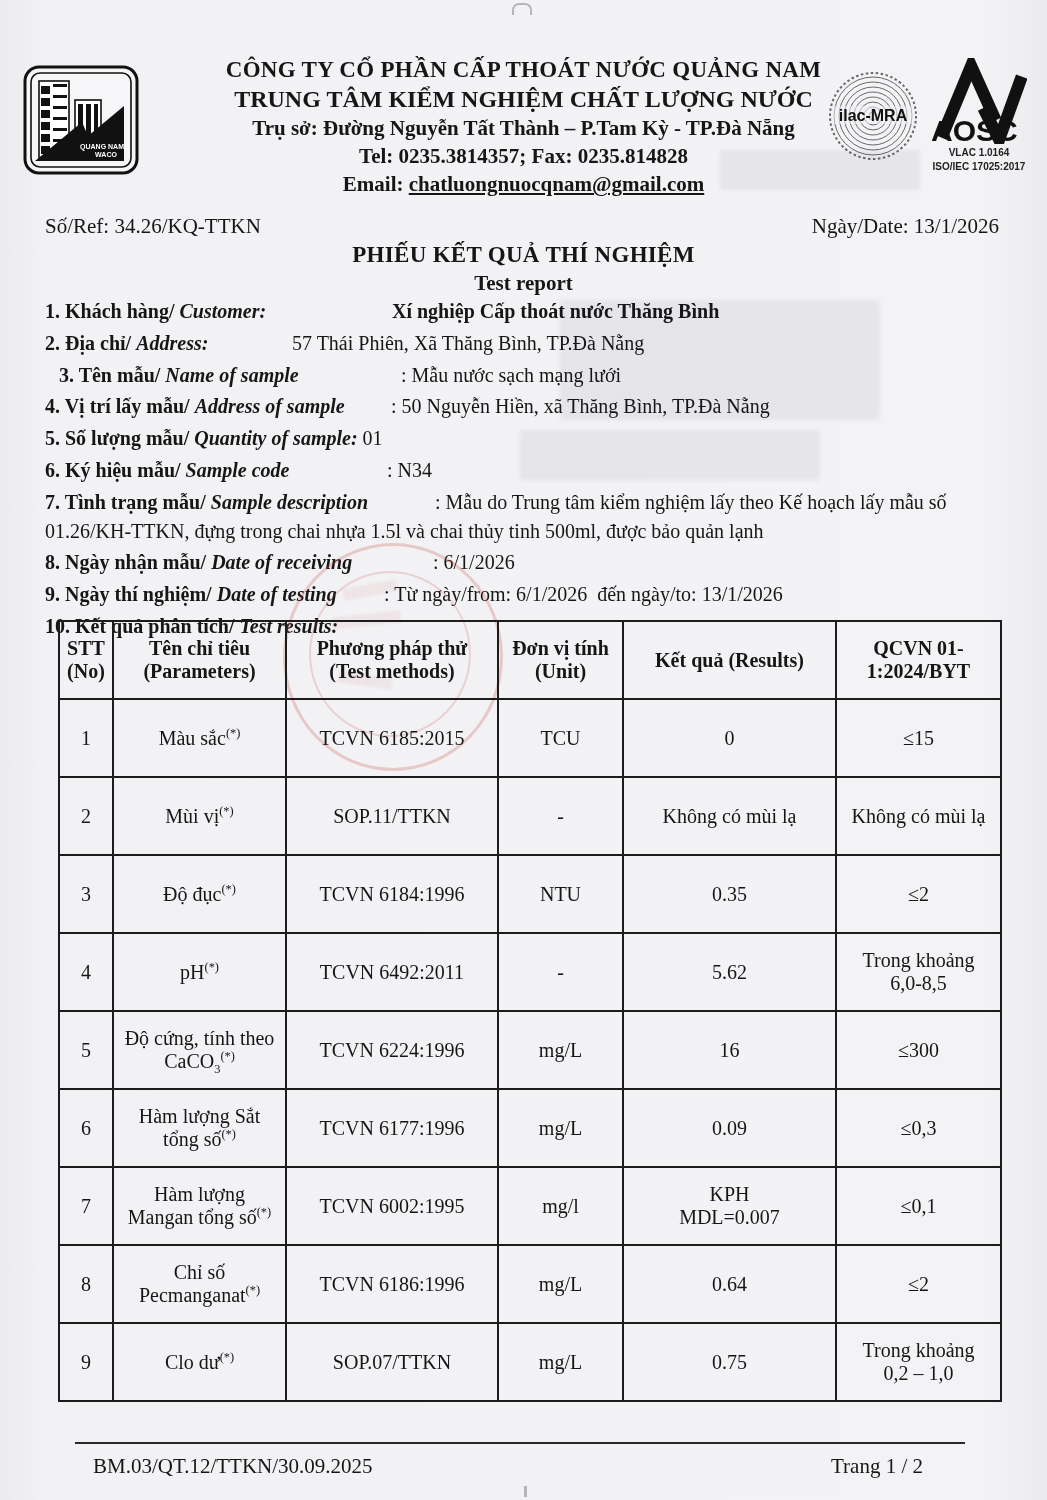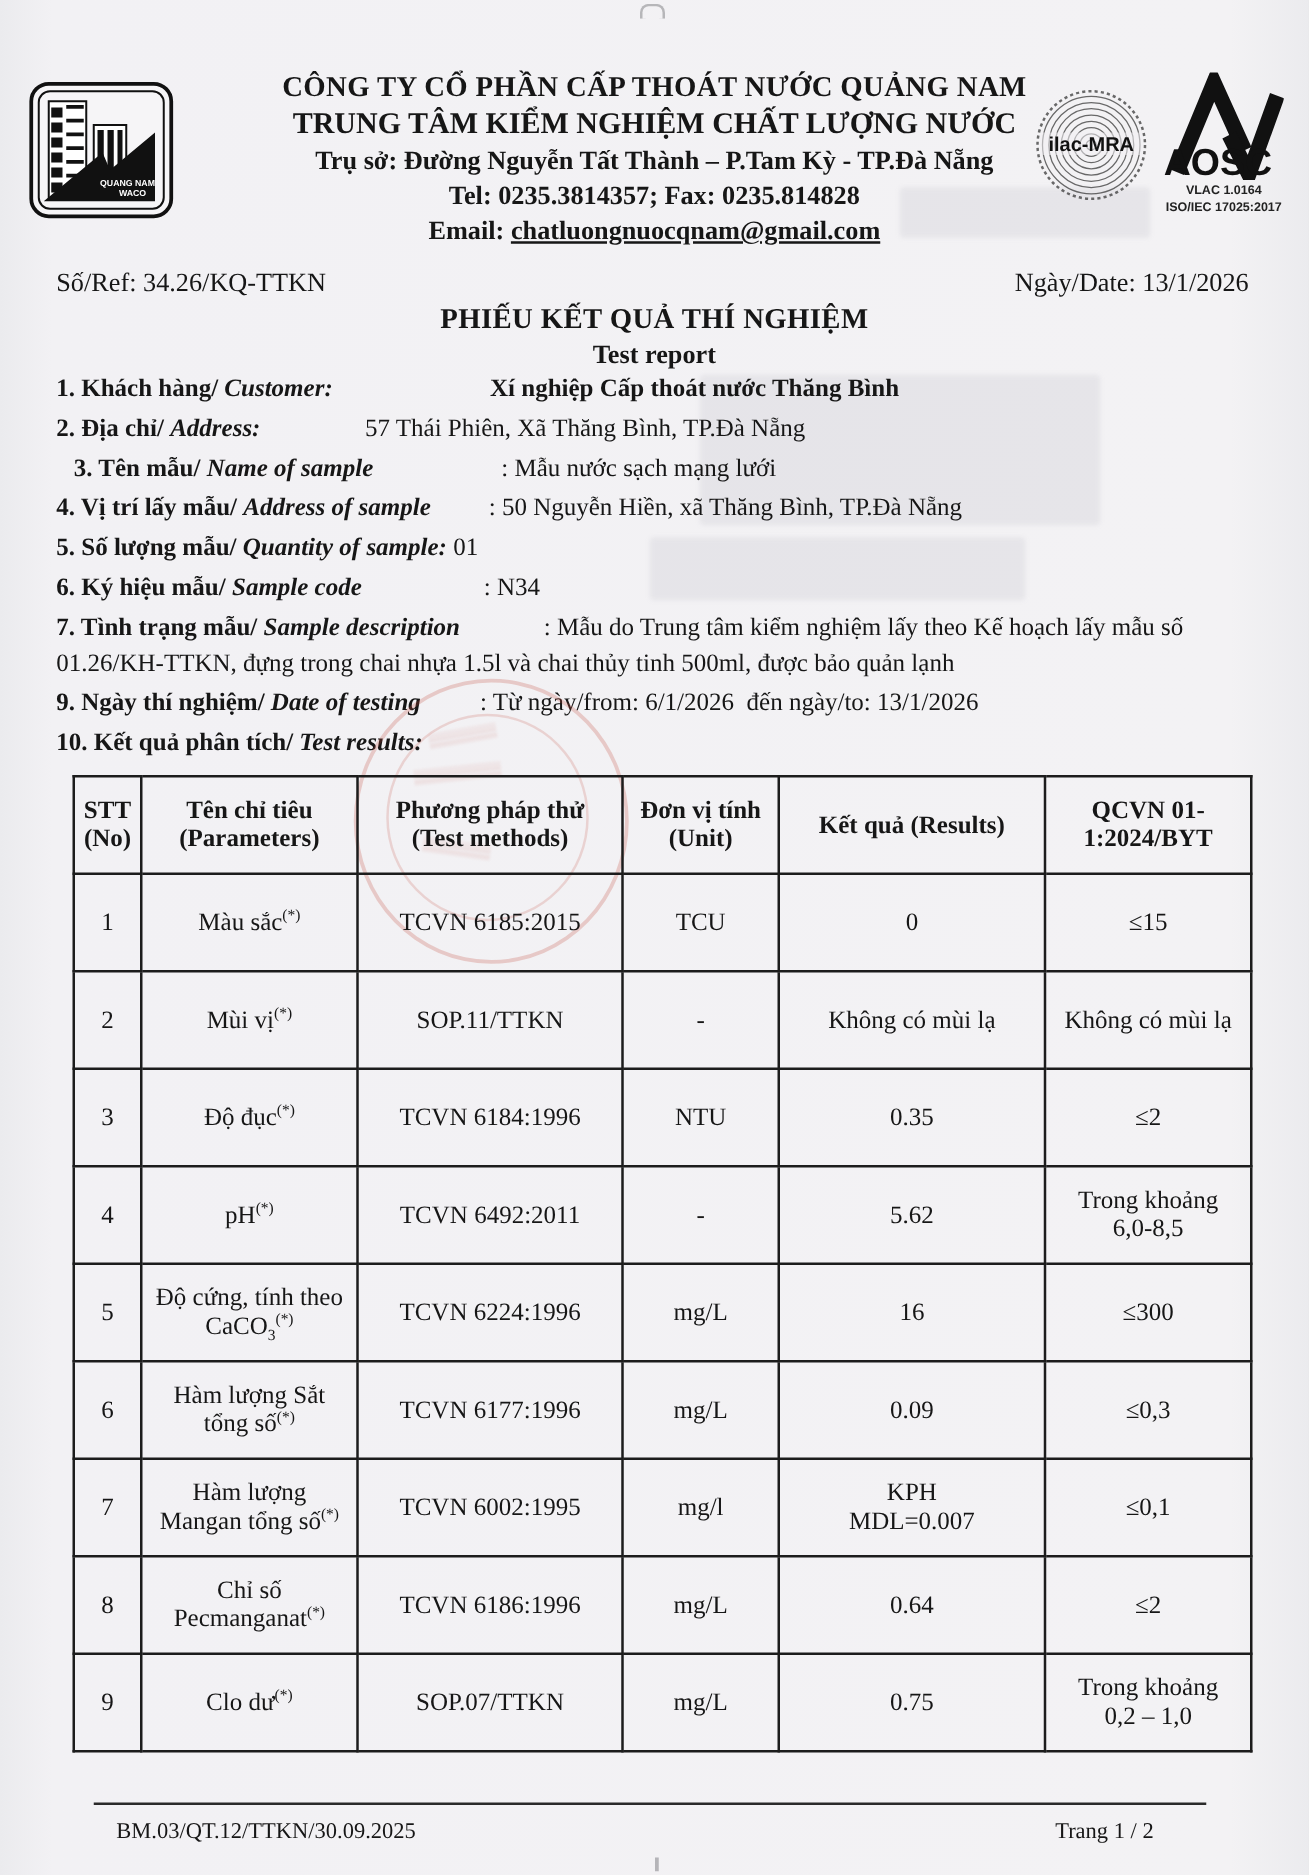--- a/index.html
+++ b/index.html
@@ -37,21 +37,21 @@
   .tbl-wrap{position:absolute;top:620px;left:58px;width:772px;z-index:2;}
   table{border-collapse:collapse;table-layout:fixed;width:942px;background:transparent;}
   th,td{border:2px solid #1c1c1c;padding:2px 6px;text-align:center;vertical-align:middle;
         font-size:20px;overflow:hidden;}
   th{font-weight:700;height:72px;}
   tbody tr{height:78px;}
   sup{font-size:.62em;vertical-align:super;line-height:0;}
   sub{font-size:.62em;vertical-align:sub;line-height:0;}
   
   .footer{position:absolute;top:1442px;left:75px;right:82px;border-top:2px solid #2a2a2a;
-          display:flex;justify-content:space-between;padding-top:10px;font-size:18px;}
+          display:flex;justify-content:space-between;padding-top:10px;font-size:21px;}
   .footer .doc-code{padding-left:18px;}
   .footer .page-num{padding-right:42px;}
   
   .stamp{position:absolute;left:283px;top:543px;width:214px;height:222px;z-index:1;opacity:.55;}
   .stamp .ring{position:absolute;left:0;top:0;width:100%;height:100%;border-radius:50%;
                border:3px solid rgba(196,78,62,.45);}
   .stamp .ring2{position:absolute;left:26px;top:28px;width:158px;height:162px;border-radius:50%;
                 border:2px solid rgba(196,78,62,.35);}
   .stamp .smudge{position:absolute;color:rgba(190,70,56,.5);font-size:11px;filter:blur(1px);
                  font-family:"Liberation Sans",sans-serif;white-space:nowrap;}
@@ -164,20 +164,21 @@
   </div>
 
   <div class="info-list">
       <div class="info-line"><span class="info-label" style="min-width: 342px;"><span class="vn">1. Khách hàng/ </span><span class="en">Customer:</span></span><span class="info-value"> Xí nghiệp Cấp thoát nước Thăng Bình</span></div>
       <div class="info-line"><span class="info-label" style="min-width: 242px;"><span class="vn">2. Địa chỉ/ </span><span class="en">Address:</span></span><span class="info-value"> 57 Thái Phiên, Xã Thăng Bình, TP.Đà Nẵng</span></div>
       <div class="info-line"><span class="info-label" style="min-width: 337px; margin-left: 14px;"><span class="vn">3. Tên mẫu/ </span><span class="en">Name of sample</span></span><span class="info-value"> : Mẫu nước sạch mạng lưới</span></div>
       <div class="info-line"><span class="info-label" style="min-width: 341px;"><span class="vn">4. Vị trí lấy mẫu/ </span><span class="en">Address of sample</span></span><span class="info-value"> : 50 Nguyễn Hiền, xã Thăng Bình, TP.Đà Nẵng</span></div>
       <div class="info-line"><span class="info-label"><span class="vn">5. Số lượng mẫu/ </span><span class="en">Quantity of sample:</span></span><span class="info-value"> 01</span></div>
       <div class="info-line"><span class="info-label" style="min-width: 337px;"><span class="vn">6. Ký hiệu mẫu/ </span><span class="en">Sample code</span></span><span class="info-value"> : N34</span></div>
       <div class="info-line"><span class="info-label" style="min-width: 385px;"><span class="vn">7. Tình trạng mẫu/ </span><span class="en">Sample description</span></span><span class="info-value"> : Mẫu do Trung tâm kiểm nghiệm lấy theo Kế hoạch lấy mẫu số 01.26/KH-TTKN, đựng trong chai nhựa 1.5l và chai thủy tinh 500ml, được bảo quản lạnh</span></div>
+      <div class="info-line"><span class="info-label" style="min-width: 383px;"><span class="vn">8. Ngày nhận mẫu/ </span><span class="en">Date of receiving</span></span><span class="info-value"> : 6/1/2026</span></div>
       <div class="info-line"><span class="info-label" style="min-width: 334px;"><span class="vn">9. Ngày thí nghiệm/ </span><span class="en">Date of testing</span></span><span class="info-value"> : Từ ngày/from: 6/1/2026&nbsp; đến ngày/to: 13/1/2026</span></div>
       <div class="info-line"><span class="info-label"><span class="vn">10. Kết quả phân tích/ </span><span class="en">Test results:</span></span><span class="info-value"></span></div>
     </div>
 
   <div class="tbl-wrap">
     <table>
       <colgroup>
         <col style="width:54px">
           <col style="width:173px">
           <col style="width:212px">

